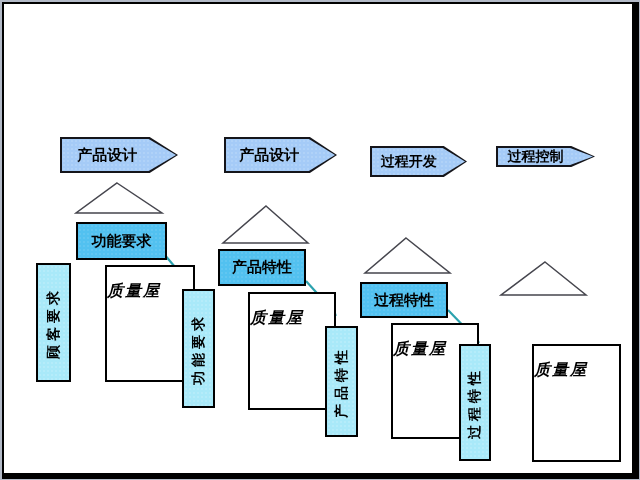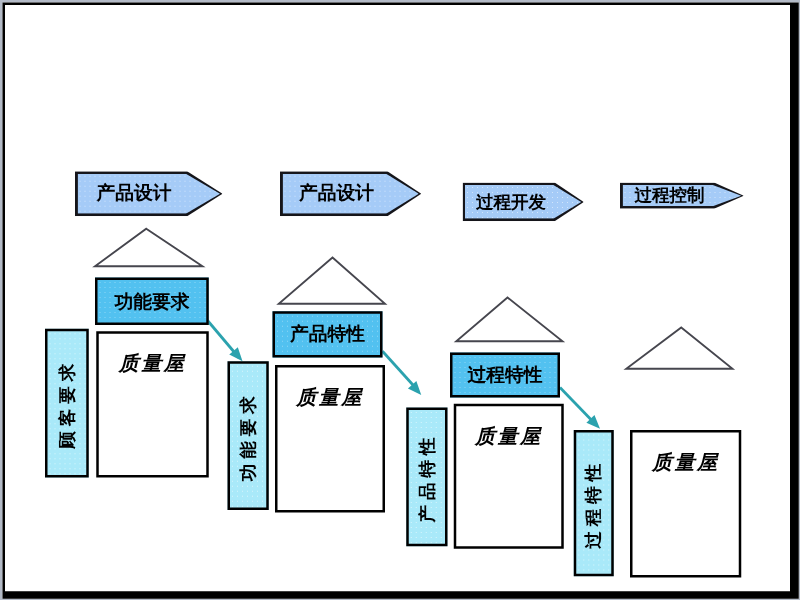--- a/index.html
+++ b/index.html
@@ -58,21 +58,21 @@
     background-size:4px 4px;
     display:flex;align-items:center;justify-content:center;overflow:hidden;
   }
   .vbar .vtext{
     transform:rotate(-90deg);white-space:nowrap;
     font-weight:bold;font-size:14px;letter-spacing:4px;
   }
   
   .house-body{
     position:absolute;box-sizing:border-box;border:2px solid #000;
-    background:#fff;text-align:center;padding-top:14px;
+    background:#fff;text-align:left;padding-top:14px;margin-left:28px;
   }
   .house-body .body-label{
     font-weight:bold;font-style:italic;font-size:16px;letter-spacing:2px;
   }
 </style>
 </head>
 <body>
 
 <div class="slide">
 

